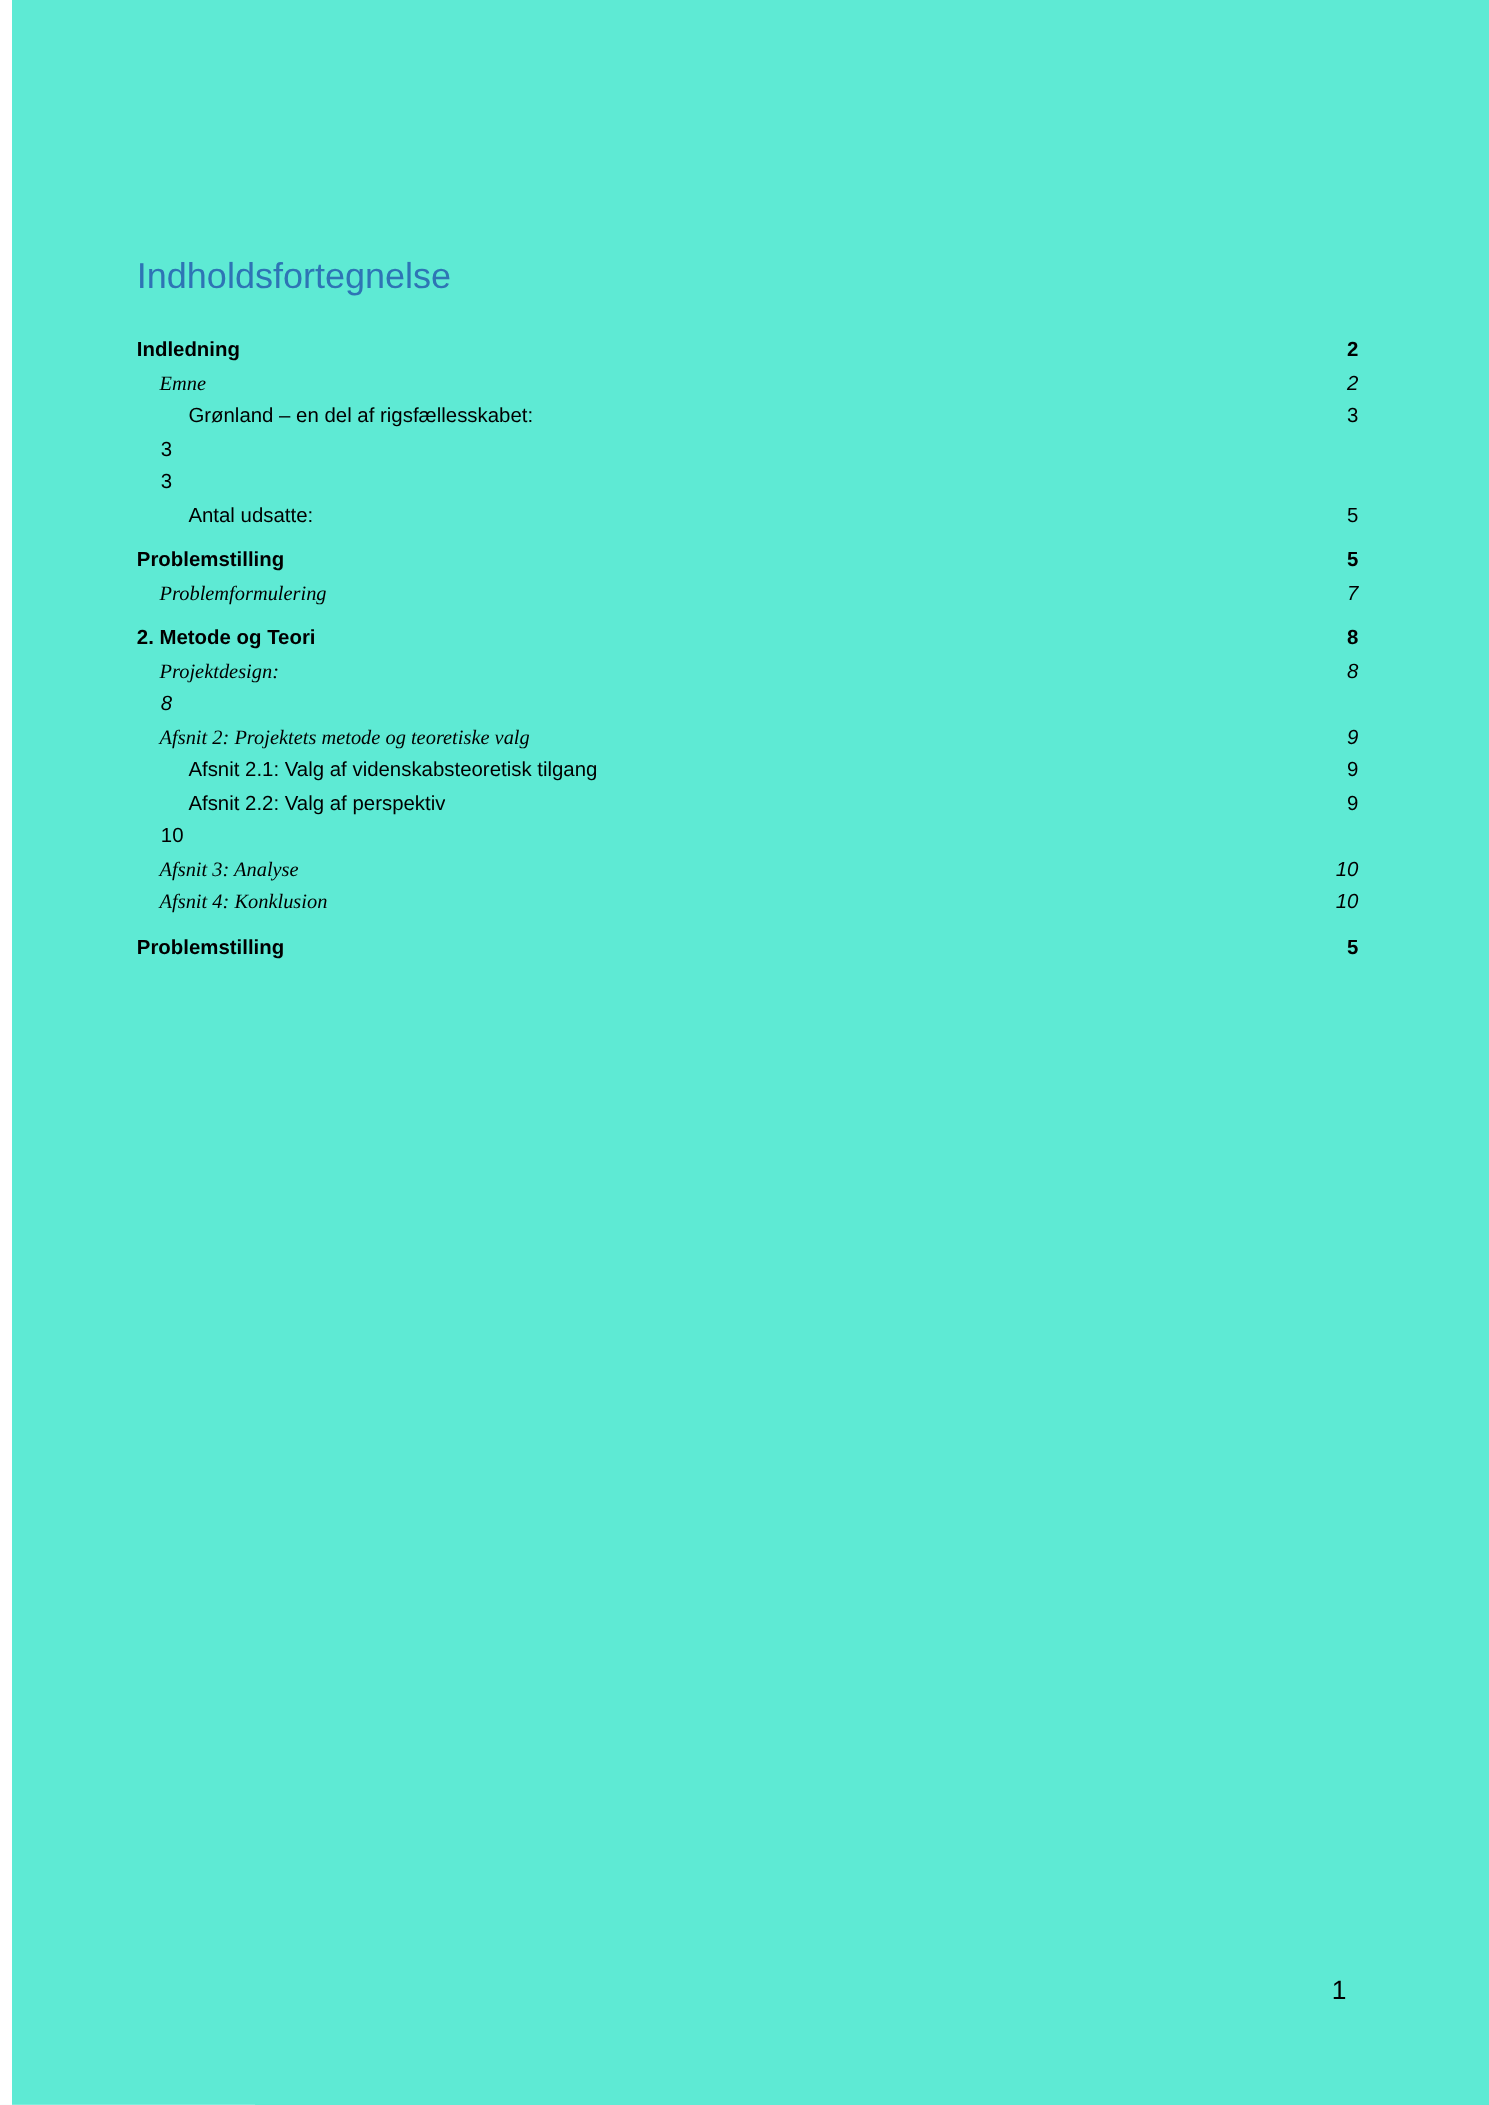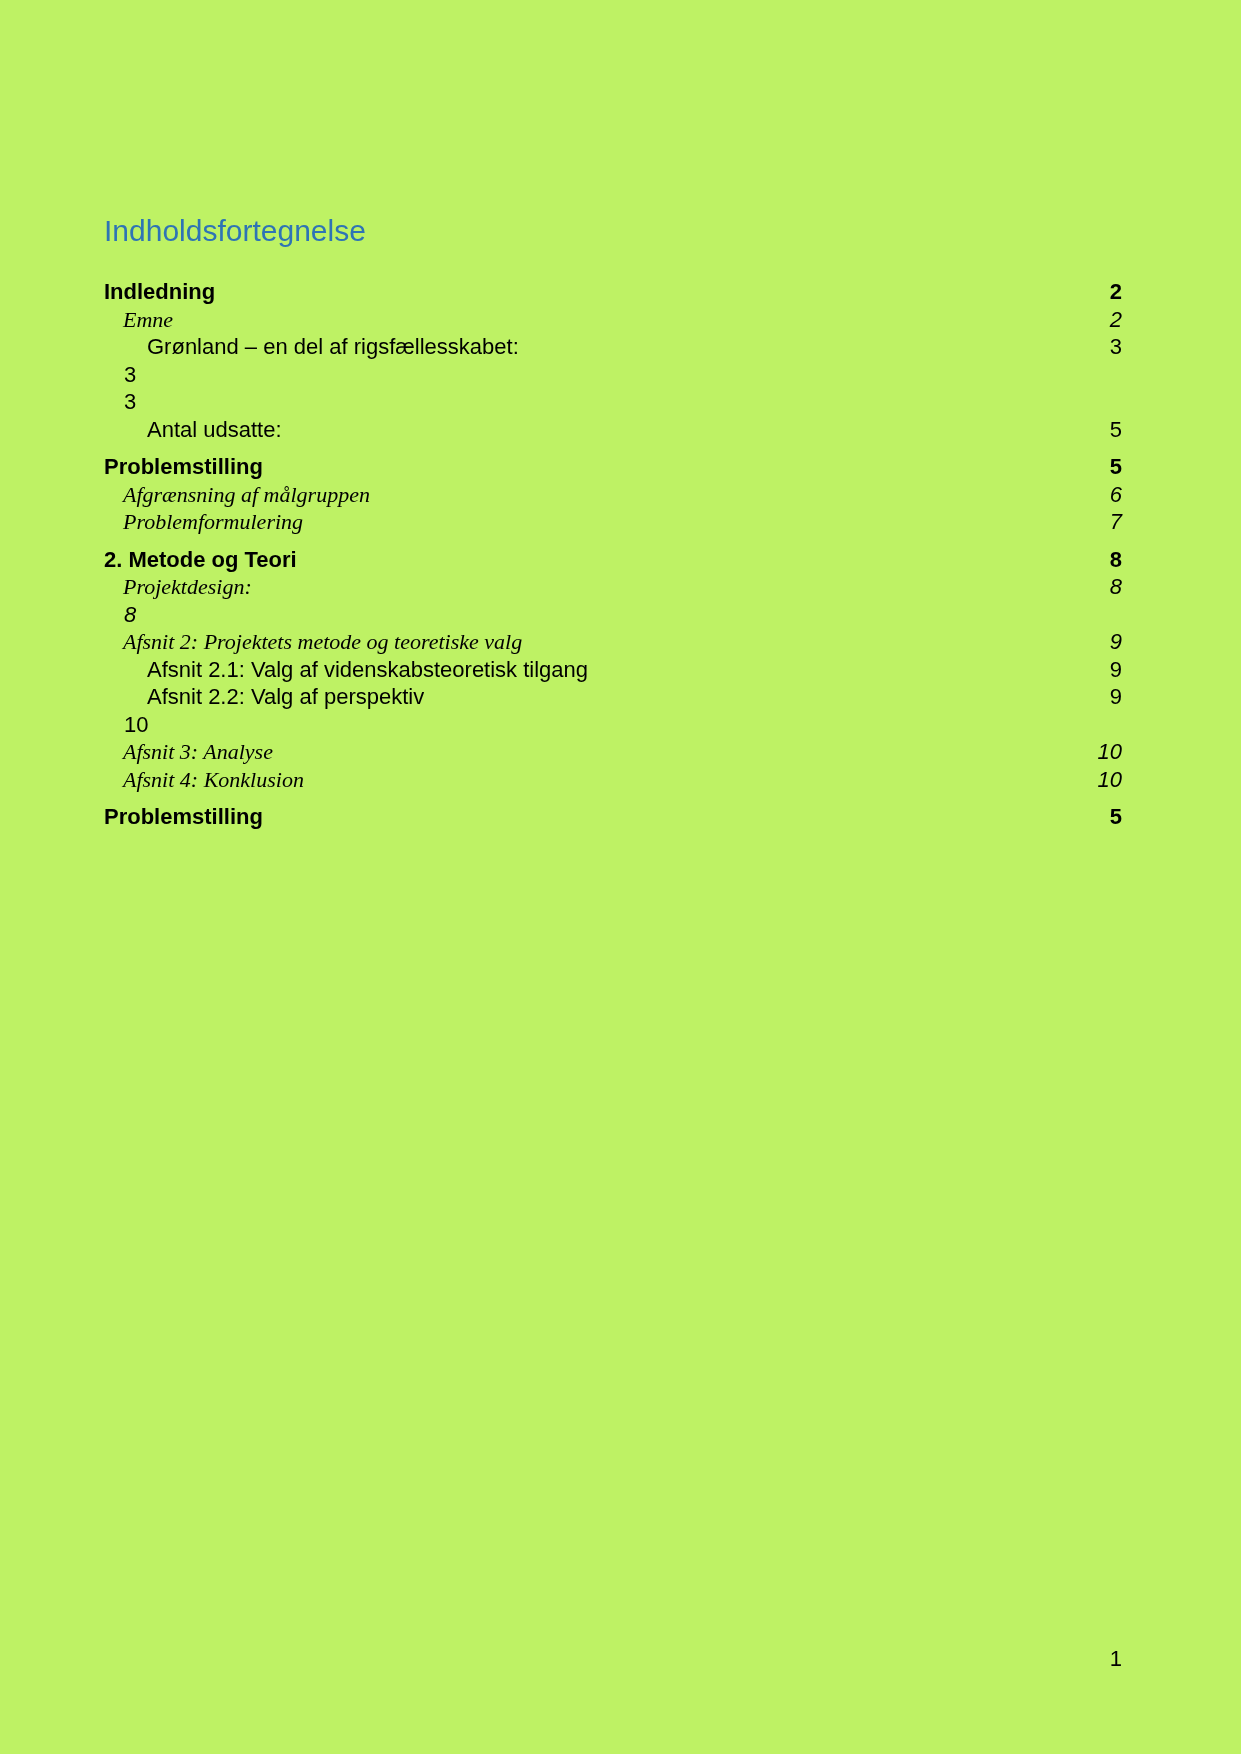--- a/index.html
+++ b/index.html
@@ -11,21 +11,22 @@
     width: 1241px;
     height: 1754px;
     position: relative;
     overflow: hidden;
     font-family: "Liberation Sans", sans-serif;
     color: #000000;
   }
   .page {
     position: absolute;
     inset: 0;
-    background: #bef264;
+    background: #5eead4;
+    margin-left: 10px;
   }
   .content {
     position: absolute;
     left: 104px;
     top: 212px;
     width: 1018px; 
   }
   .toc-title {
     font-size: 30px;
     font-weight: 400;
@@ -33,21 +34,21 @@
     margin: 0 0 28px 0;
     color: #2E74B5;
   }
   .toc-list {
     width: 100%;
   }
   .toc-row {
     display: flex;
     justify-content: space-between;
     align-items: baseline;
-    font-size: 22px;
+    font-size: 17px;
     line-height: 27.5px;
     white-space: nowrap;
   }
   .toc-row.lv1 {
     font-weight: 700;
     margin-top: 10px;
   }
   .toc-row.lv1:first-child {
     margin-top: 0;
   }
@@ -103,24 +104,20 @@
         </div>
         <div class="toc-row lv3">
           <span class="toc-label">Antal udsatte:</span>
           <span class="toc-page">5</span>
         </div>
         <div class="toc-row lv1">
           <span class="toc-label">Problemstilling</span>
           <span class="toc-page">5</span>
         </div>
         <div class="toc-row lv2">
-          <span class="toc-label">Afgrænsning af målgruppen</span>
-          <span class="toc-page">6</span>
-        </div>
-        <div class="toc-row lv2">
           <span class="toc-label">Problemformulering</span>
           <span class="toc-page">7</span>
         </div>
         <div class="toc-row lv1">
           <span class="toc-label">2. Metode og Teori</span>
           <span class="toc-page">8</span>
         </div>
         <div class="toc-row lv2">
           <span class="toc-label">Projektdesign:</span>
           <span class="toc-page">8</span>

